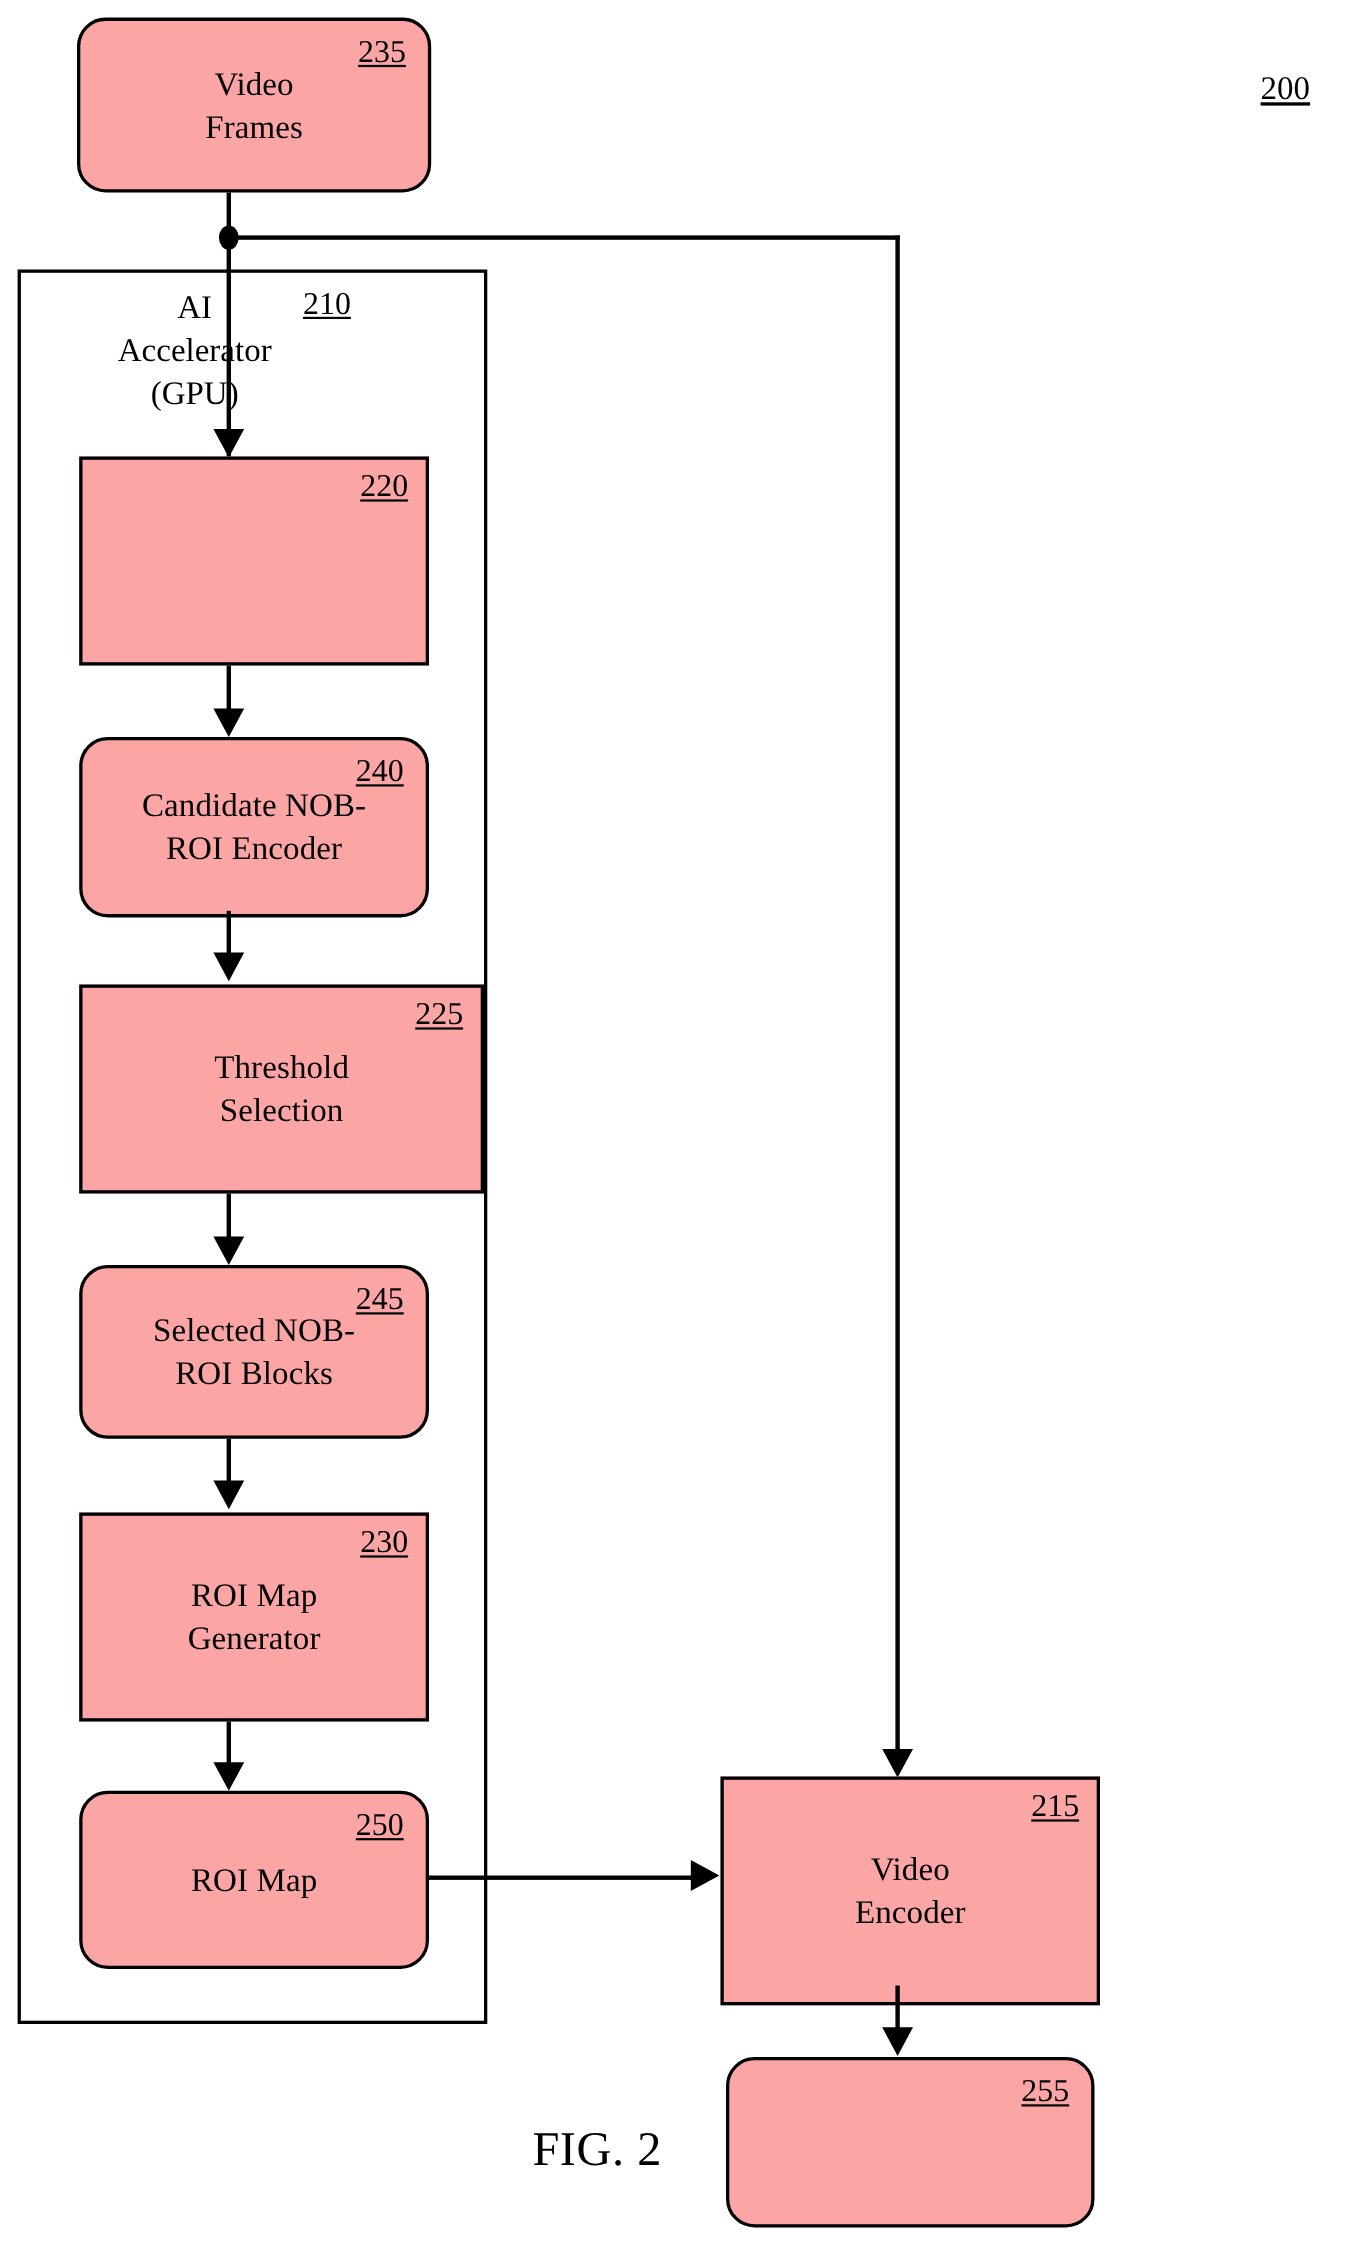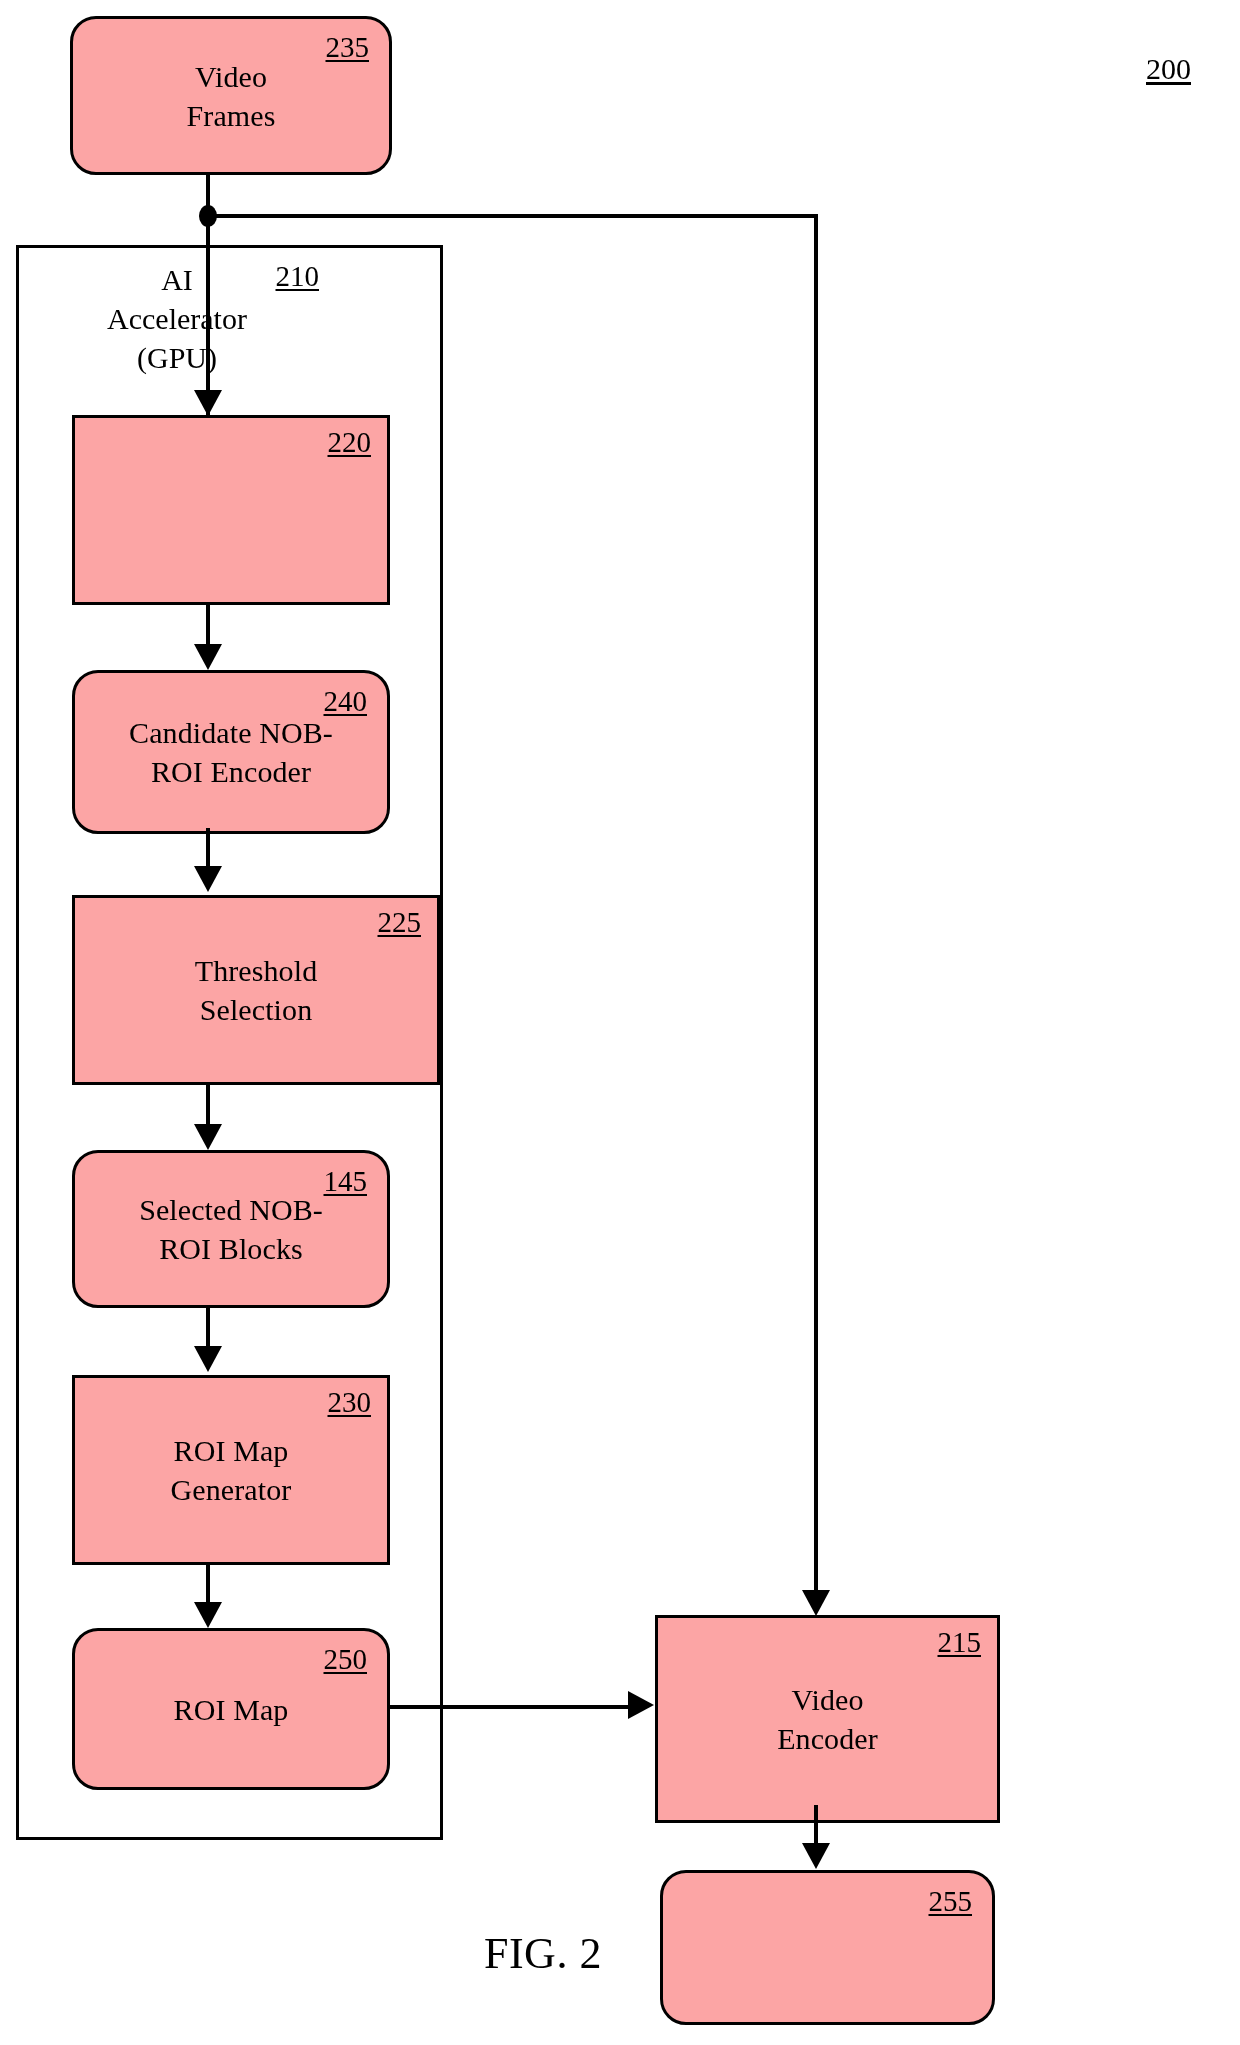--- a/index.html
+++ b/index.html
@@ -101,21 +101,21 @@
     background: #000;
     border-radius: 50%;
   }
 
   
   .float-label {
     position: absolute;
     font-size: 30px;
     line-height: 1;
   }
-  .float-label.underlined { text-decoration: underline; text-underline-offset: 3px; }
+  .float-label.underlined { text-decoration: underline; text-underline-offset: 3px; margin-top: 12px; }
   #fig-caption {
     position: absolute;
     font-size: 44px;
     line-height: 1;
     letter-spacing: 0.5px;
   }
 </style>
 </head>
 <body>
 
@@ -161,21 +161,21 @@
 
 <div class="node" id="threshold-selection" style="left:72px; top:895px; width:368px; height:190px;">
   <span class="ref tr">225</span>
   <span class="node-label">Threshold
 Selection</span>
 </div>
 <div class="vline" style="left:206px; top:1085px; height:42px;"></div>
 <div class="arrow-down" style="left:194px; top:1124px;"></div>
 
 <div class="node rounded" id="selected-blocks" style="left:72px; top:1150px; width:318px; height:158px;">
-  <span class="ref tr-round">145</span>
+  <span class="ref tr-round">245</span>
   <span class="node-label">Selected NOB-
 ROI Blocks</span>
 </div>
 <div class="vline" style="left:206px; top:1308px; height:40px;"></div>
 <div class="arrow-down" style="left:194px; top:1346px;"></div>
 
 <div class="node" id="roi-map-generator" style="left:72px; top:1375px; width:318px; height:190px;">
   <span class="ref tr">230</span>
   <span class="node-label">ROI Map
 Generator</span>

